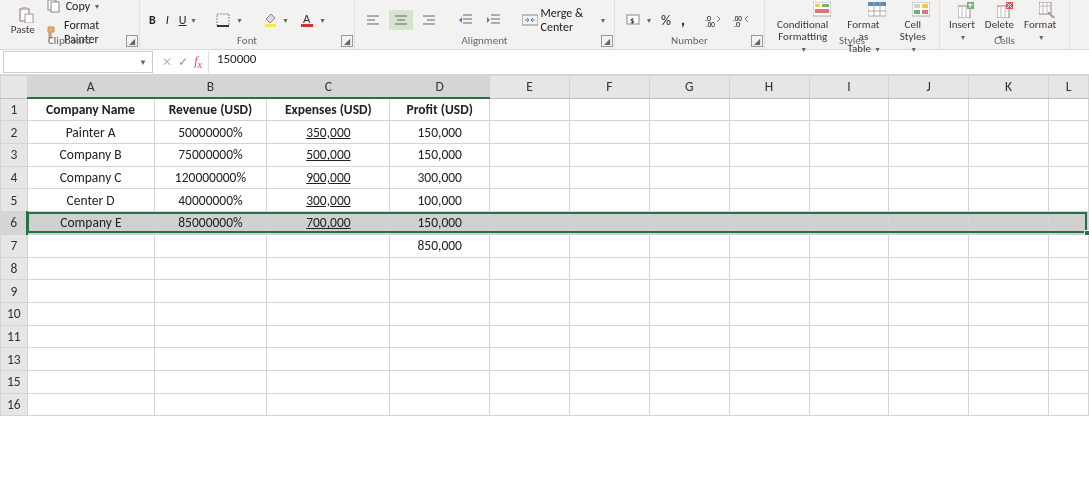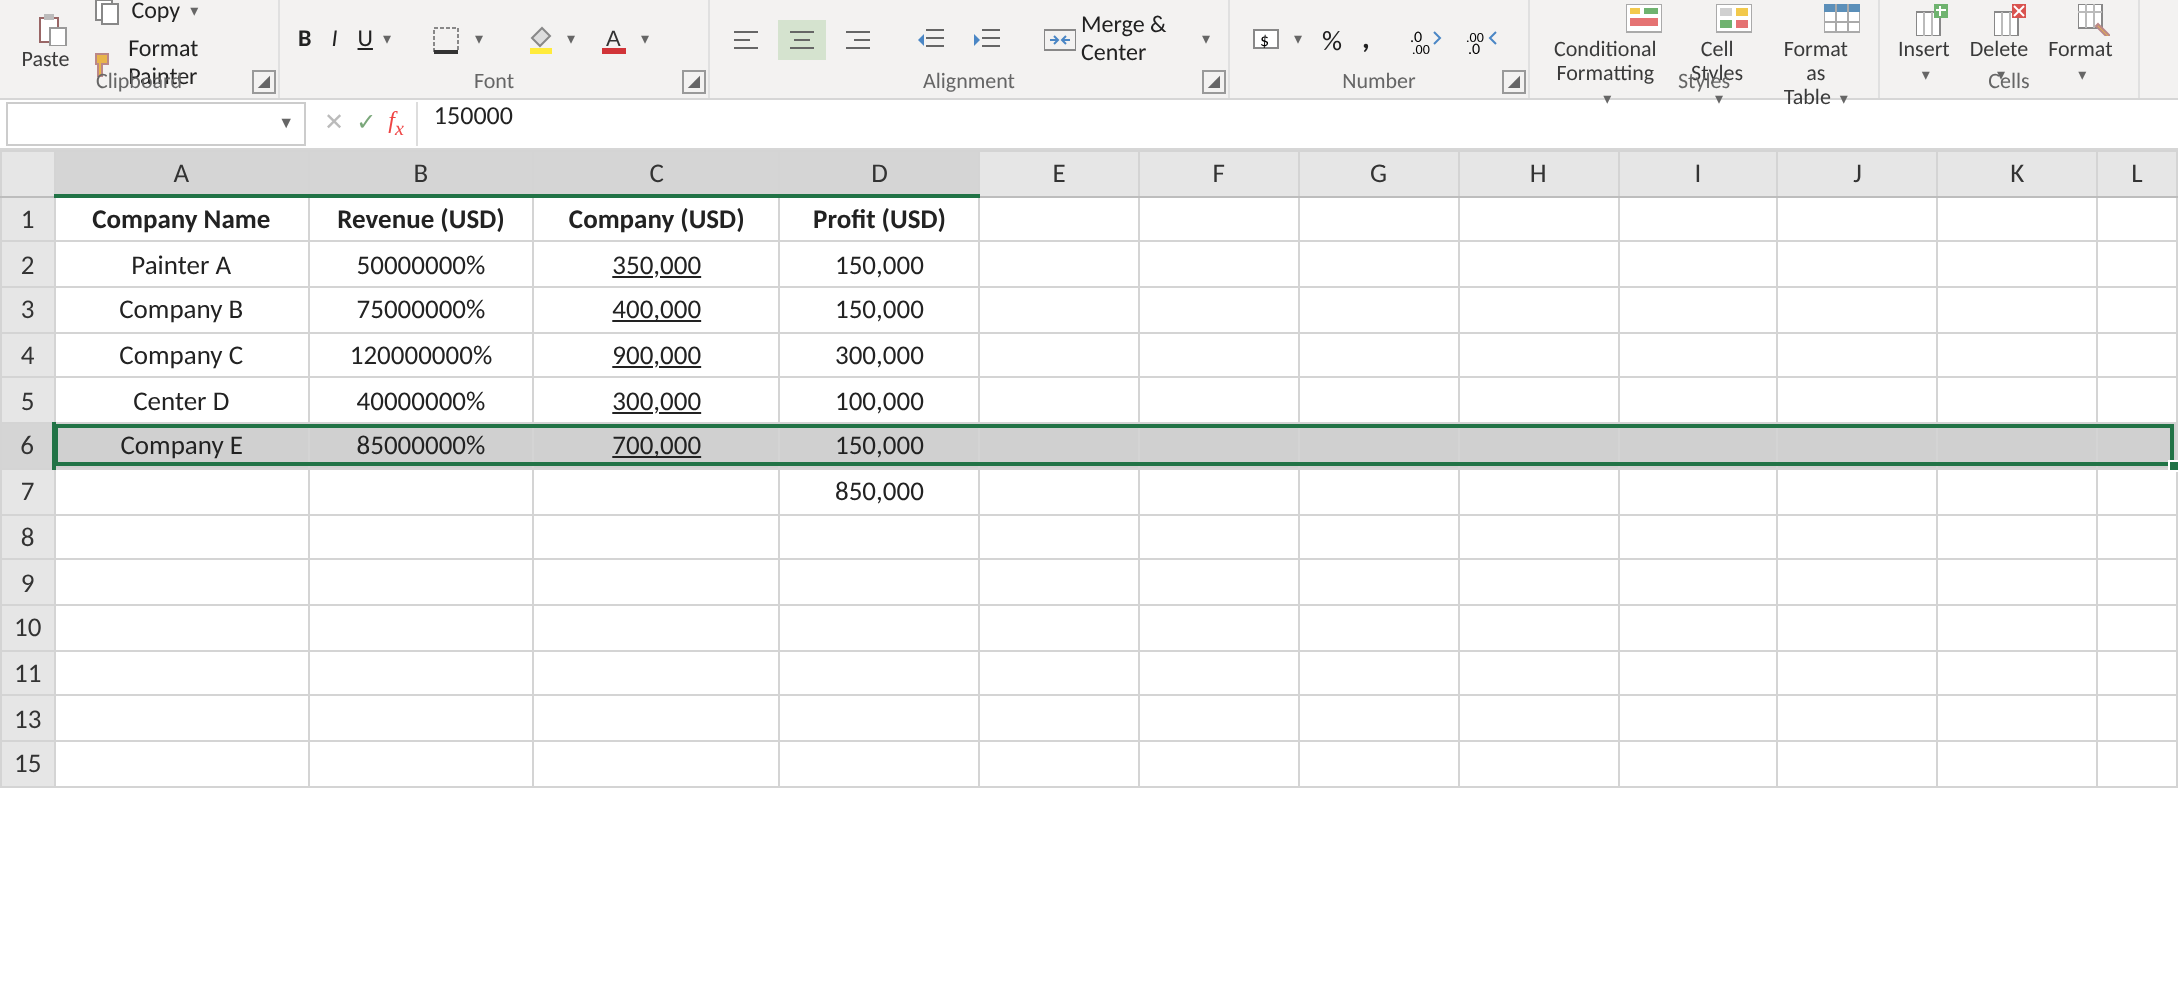--- a/index.html
+++ b/index.html
@@ -251,39 +251,39 @@
               <rect x="9" y="2" width="7" height="3" fill="#6fb36f"></rect>
               <rect x="2" y="7" width="14" height="4" fill="#e57373"></rect>
             </svg>
           </span>
         <span class="biglbl"><span>Conditional</span><br><span>Formatting</span> <span class="dd">▾</span></span>
       </div>
       <div class="vstack btn">
         <span class="ico">
             <svg width="18" height="16">
               <rect x="0" y="0" width="18" height="14" fill="#fff" stroke="#aaa"></rect>
+              <rect x="0" y="0" width="18" height="4" fill="#5b8fb9"></rect>
+              <line x1="6" y1="0" x2="6" y2="14" stroke="#aaa"></line>
+              <line x1="12" y1="0" x2="12" y2="14" stroke="#aaa"></line>
+              <line x1="0" y1="9" x2="18" y2="9" stroke="#aaa"></line>
+            </svg>
+          </span>
+        <span class="biglbl"><span>Format as</span><br><span>Table</span> <span class="dd">▾</span></span>
+      </div>
+      <div class="vstack btn">
+        <span class="ico">
+            <svg width="18" height="16">
+              <rect x="0" y="0" width="18" height="14" fill="#fff" stroke="#aaa"></rect>
               <rect x="2" y="2" width="6" height="4" fill="#d0d0d0"></rect>
               <rect x="10" y="2" width="6" height="4" fill="#f2c94c"></rect>
               <rect x="2" y="8" width="6" height="4" fill="#6fb36f"></rect>
               <rect x="10" y="8" width="6" height="4" fill="#e57373"></rect>
             </svg>
           </span>
         <span class="biglbl"><span>Cell</span><br><span>Styles</span> <span class="dd">▾</span></span>
-      </div>
-      <div class="vstack btn">
-        <span class="ico">
-            <svg width="18" height="16">
-              <rect x="0" y="0" width="18" height="14" fill="#fff" stroke="#aaa"></rect>
-              <rect x="0" y="0" width="18" height="4" fill="#5b8fb9"></rect>
-              <line x1="6" y1="0" x2="6" y2="14" stroke="#aaa"></line>
-              <line x1="12" y1="0" x2="12" y2="14" stroke="#aaa"></line>
-              <line x1="0" y1="9" x2="18" y2="9" stroke="#aaa"></line>
-            </svg>
-          </span>
-        <span class="biglbl"><span>Format as</span><br><span>Table</span> <span class="dd">▾</span></span>
       </div>
     </div>
     <div class="group-label">Styles</div>
   </div>
 
   <div class="group" style="width:130px">
     <div class="group-row" style="height:32px;align-items:flex-start">
       <div class="vstack btn">
         <span class="ico">
             <svg width="16" height="16">
@@ -360,21 +360,21 @@
           <th class="cJ ">J</th>
           <th class="cK ">K</th>
           <th class="cL ">L</th>
         </tr>
   </thead>
   <tbody id="gridbody">
         <tr>
           <th class="rowhdr">1</th>
           <td class="cA bold">Company Name</td>
           <td class="cB bold">Revenue (USD)</td>
-          <td class="cC bold">Company (USD)</td>
+          <td class="cC bold">Expenses (USD)</td>
           <td class="cD bold">Profit (USD)</td>
           <td class="cE"></td>
           <td class="cF"></td>
           <td class="cG"></td>
           <td class="cH"></td>
           <td class="cI"></td>
           <td class="cJ"></td>
           <td class="cK"></td>
           <td class="cL"></td>
         </tr>
@@ -390,21 +390,21 @@
           <td class="cH"></td>
           <td class="cI"></td>
           <td class="cJ"></td>
           <td class="cK"></td>
           <td class="cL"></td>
         </tr>
         <tr>
           <th class="rowhdr">3</th>
           <td class="cA">Company B</td>
           <td class="cB">75000000%</td>
-          <td class="cC underline">400,000</td>
+          <td class="cC underline">500,000</td>
           <td class="cD">150,000</td>
           <td class="cE"></td>
           <td class="cF"></td>
           <td class="cG"></td>
           <td class="cH"></td>
           <td class="cI"></td>
           <td class="cJ"></td>
           <td class="cK"></td>
           <td class="cL"></td>
         </tr>
@@ -551,17 +551,32 @@
           <td class="cD"></td>
           <td class="cE"></td>
           <td class="cF"></td>
           <td class="cG"></td>
           <td class="cH"></td>
           <td class="cI"></td>
           <td class="cJ"></td>
           <td class="cK"></td>
           <td class="cL"></td>
         </tr>
+        <tr>
+          <th class="rowhdr">16</th>
+          <td class="cA"></td>
+          <td class="cB"></td>
+          <td class="cC"></td>
+          <td class="cD"></td>
+          <td class="cE"></td>
+          <td class="cF"></td>
+          <td class="cG"></td>
+          <td class="cH"></td>
+          <td class="cI"></td>
+          <td class="cJ"></td>
+          <td class="cK"></td>
+          <td class="cL"></td>
+        </tr>
       </tbody>
 </table>
 <div class="sel-outline" id="selout" style="left: 27px; top: 136.625px; width: 1060px; height: 21.6875px;"></div>
 <div class="sel-handle" id="selhandle" style="left: 1084px; top: 155.312px;"></div>
 </div>
 
 </body></html>

